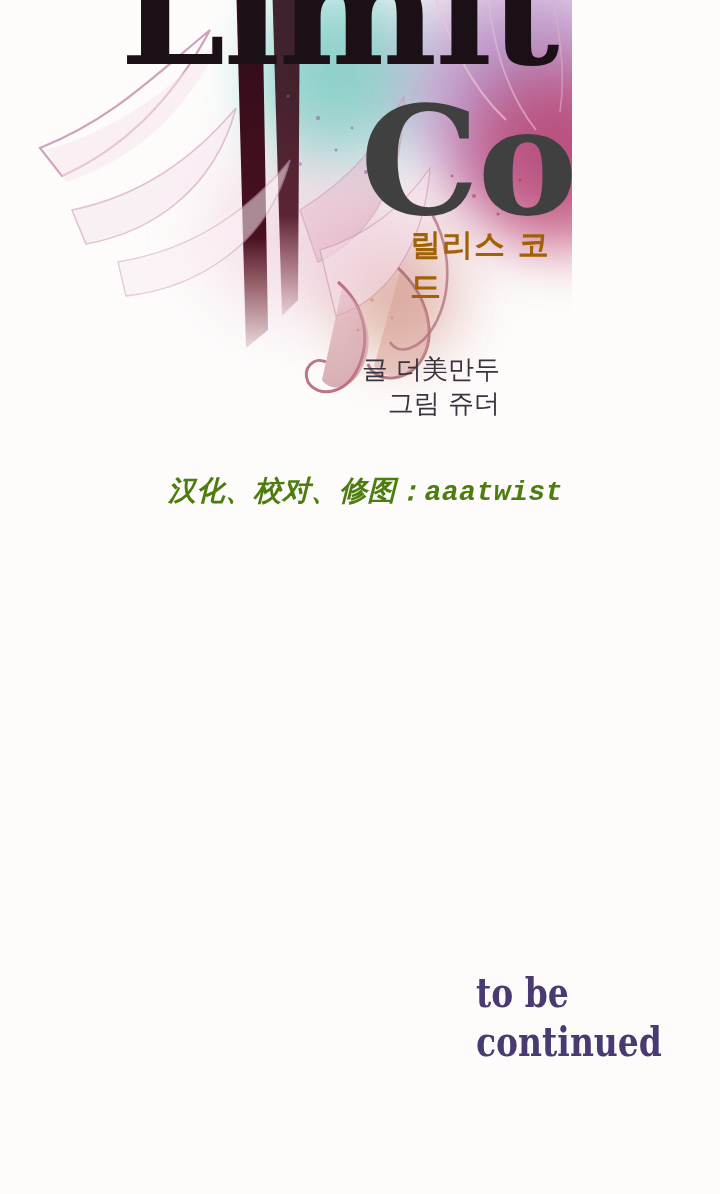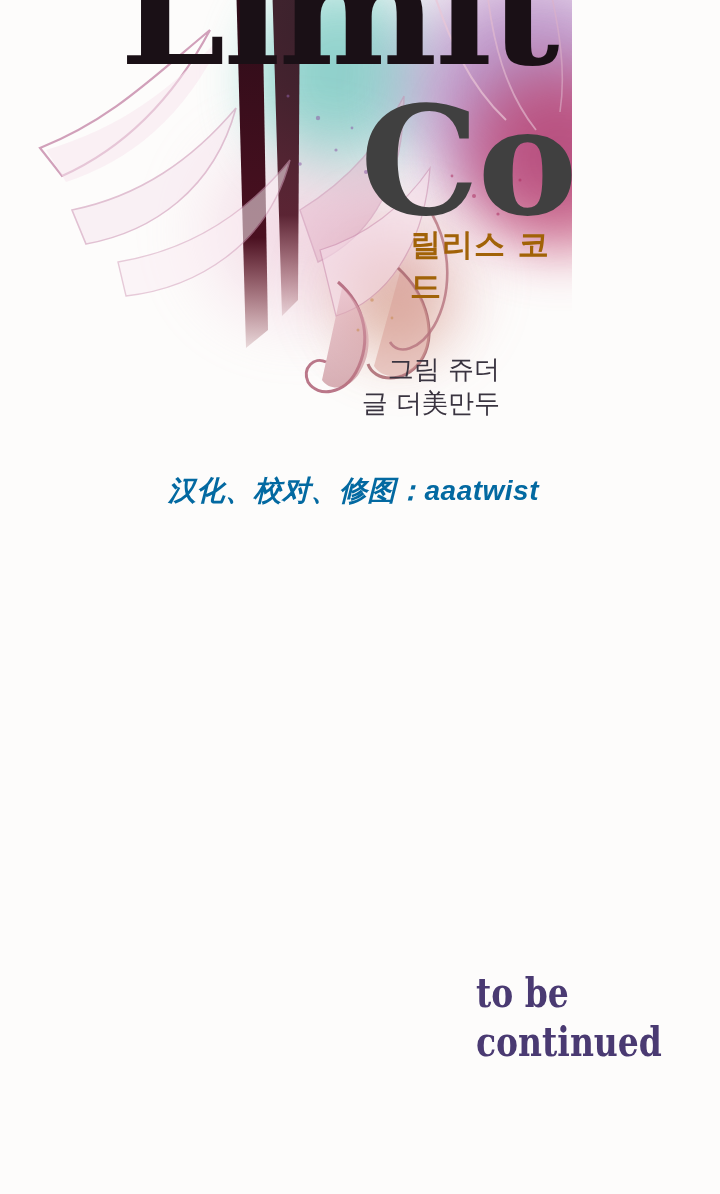--- a/index.html
+++ b/index.html
@@ -103,25 +103,25 @@
     font-family: "DejaVu Sans", sans-serif;
     font-size: 26px;
     line-height: 34px;
     color: #3a3440;
   }
 
   .translator {
     position: absolute;
     left: 168px;
     top: 472px;
-    font-family: Liberation Sans, sans-serif;
+    font-family: Liberation Mono, monospace;
     font-style: italic;
     font-size: 28px;
     font-weight: 700;
-    color: #0369a1;
+    color: #4d7c0f;
     letter-spacing: 0.5px;
   }
 
   .tbc {
     position: absolute;
     left: 476px;
     top: 968px;
     font-family: "DejaVu Serif", serif;
     font-size: 33px;
     font-weight: 700;
@@ -201,20 +201,20 @@
         <circle cx="392" cy="318" r="1.4"></circle>
       <circle cx="358" cy="330" r="1.5"></circle>
     </g>
   </svg>
 
   <div class="title-en"><span class="ln1">Limit</span><span class="ln2">Cord</span></div>
 
   <div class="title-kr">릴리스 코드</div>
 
   <div class="credits">
+    <div>글 더美만두</div>
     <div>그림 쥬더</div>
-    <div>글 더美만두</div>
   </div>
 </div>
 
 <div class="translator">汉化、校对、修图：aaatwist</div>
 
 <div class="tbc">to be continued</div>
 
 </body></html>

